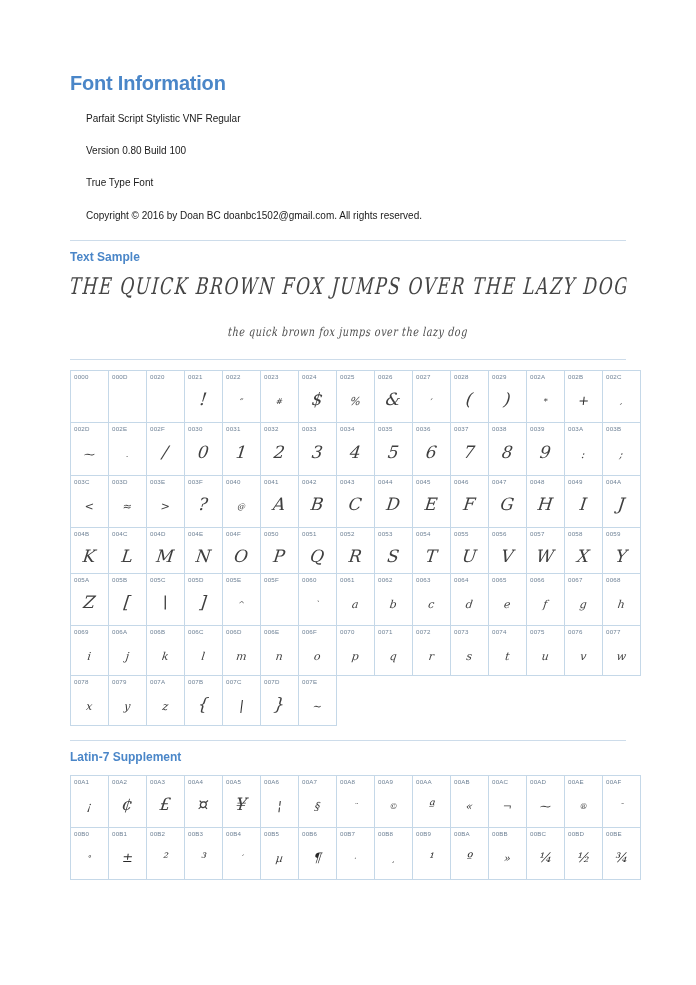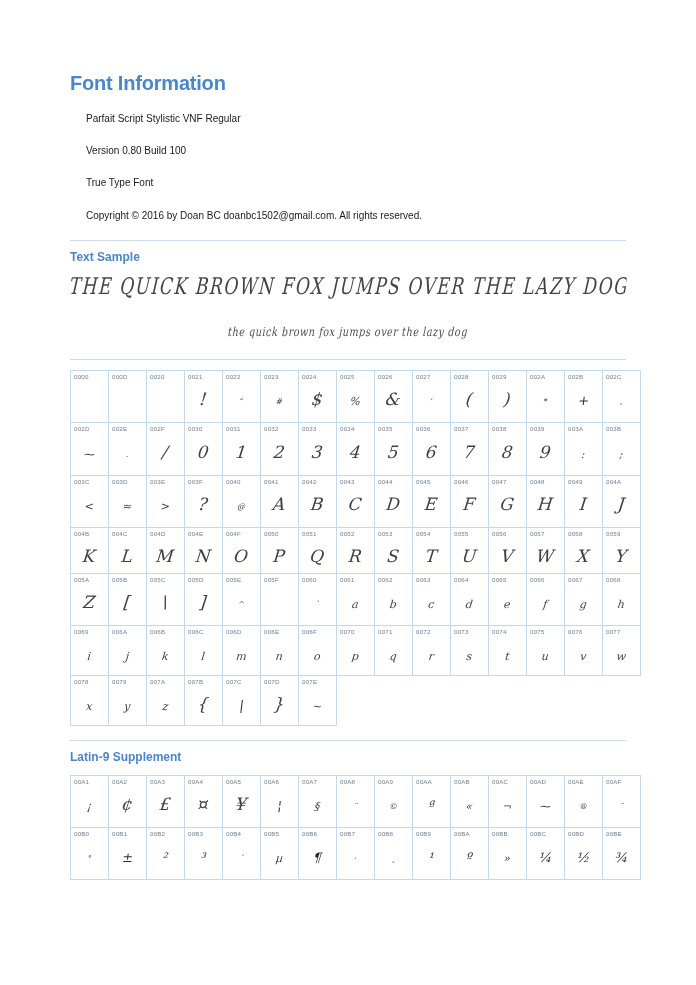--- a/index.html
+++ b/index.html
@@ -584,21 +584,21 @@
             <td style="border: none;"></td>
             <td style="border: none;"></td>
             <td style="border: none;"></td>
           </tr>
         </tbody>
     </table>
   </div>
 
   <div class="section">
     <div class="section-rule"></div>
-    <h2 class="section-title">Latin-9 Supplement</h2>
+    <h2 class="section-title">Latin-7 Supplement</h2>
     <table class="glyph-table">
       <tbody id="latin1-body">
           <tr>
             <td>
               <span class="code">00A1</span>
               <span class="glyph sm">¡</span>
             </td>
             <td>
               <span class="code">00A2</span>
               <span class="glyph">¢</span>

